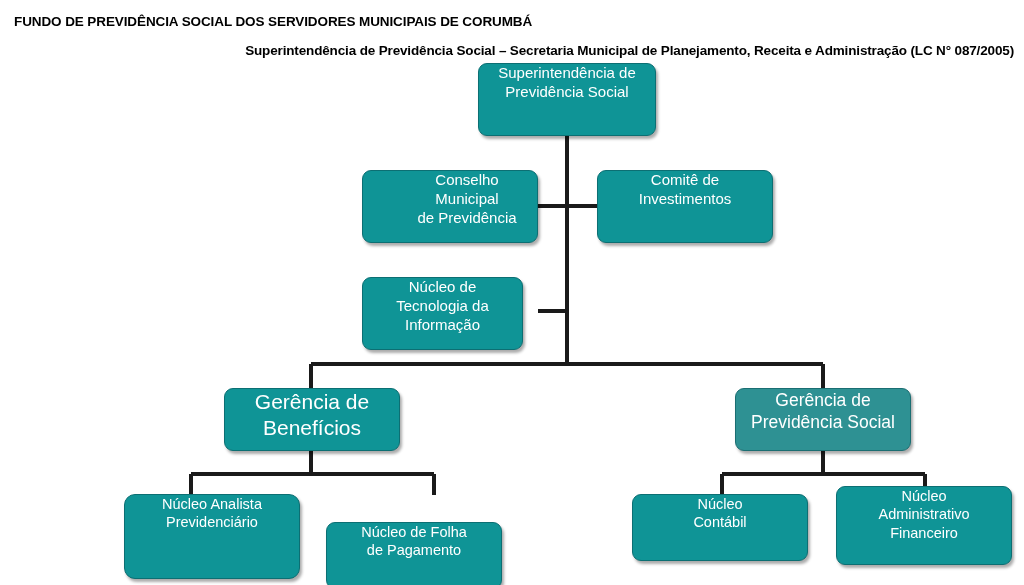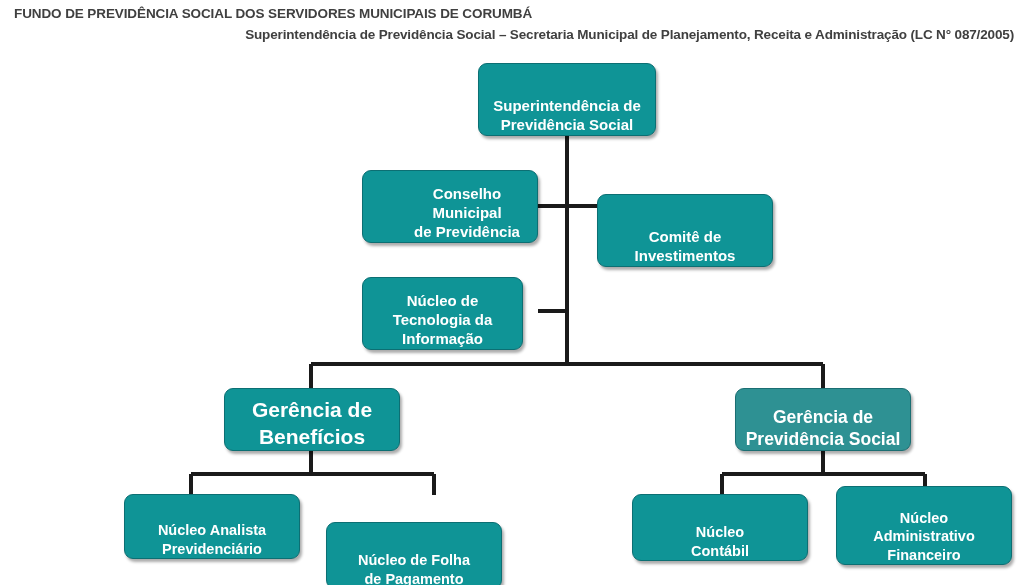--- a/index.html
+++ b/index.html
@@ -17,23 +17,24 @@
   }
 
   
   #header {
     position: absolute;
     left: 14px;
     top: 4px;
     width: 1000px;
   }
   .hdr-line {
-    color: #404040;
+    color: #000000;
     font-weight: bold;
     white-space: nowrap;
+    margin-top: 8px;
   }
   #hdr-line-1 {
     font-size: 13.5px;
     line-height: 20px;
     letter-spacing: -0.1px;
   }
   #hdr-line-2 {
     font-size: 13.5px;
     line-height: 21px;
     letter-spacing: -0.15px;
@@ -51,24 +52,24 @@
 
   
   .node {
     position: absolute;
     box-sizing: border-box;
     border-radius: 9px;
     border: 1.5px solid #0c6f73;
     background: #0f9496;
     color: #ffffff;
     display: flex;
-    align-items: flex-end;
+    align-items: flex-start;
     justify-content: center;
     text-align: center;
-    font-weight: bold;
+    font-weight: normal;
     line-height: 1.26;
     box-shadow: 2px 3px 3px rgba(0,0,0,0.33);
     z-index: 5;
     padding: 0 6px;
   }
   .node .label {
     display: block;
     width: 100%;
     white-space: pre-line;
   }
@@ -123,42 +124,42 @@
   <div class="node medium" style="left:478px; top:63px; width:178px; height:73px;">
     <span class="label">Superintendência de
 Previdência Social</span>
   </div>
 
   <div class="node medium" style="left:362px; top:170px; width:176px; height:73px;padding-left:40px;">
     <span class="label">Conselho Municipal
 de Previdência</span>
   </div>
 
-  <div class="node medium" style="left:597px; top:170px; width:176px; height:73px;margin-top:24px;">
+  <div class="node medium" style="left:597px; top:170px; width:176px; height:73px;">
     <span class="label">Comitê de
 Investimentos</span>
   </div>
 
   <div class="node medium" style="left:362px; top:277px; width:161px; height:73px;">
     <span class="label">Núcleo de
 Tecnologia da
 Informação</span>
   </div>
 
   <div class="node large" style="left:224px; top:388px; width:176px; height:63px;">
     <span class="label">Gerência de
 Benefícios</span>
   </div>
 
   <div class="node xlarge tint-light" style="left:735px; top:388px; width:176px; height:63px;">
     <span class="label">Gerência de
 Previdência Social</span>
   </div>
 
-  <div class="node small" style="left:124px; top:494px; width:176px; height:65px;">
+  <div class="node small" style="left:124px; top:494px; width:176px; height:85px;border-radius:11px;">
     <span class="label">Núcleo Analista
 Previdenciário</span>
   </div>
 
   <div class="node small" style="left:326px; top:522px; width:176px; height:67px;">
     <span class="label">Núcleo de Folha
 de Pagamento</span>
   </div>
 
   <div class="node small" style="left:632px; top:494px; width:176px; height:67px;">

